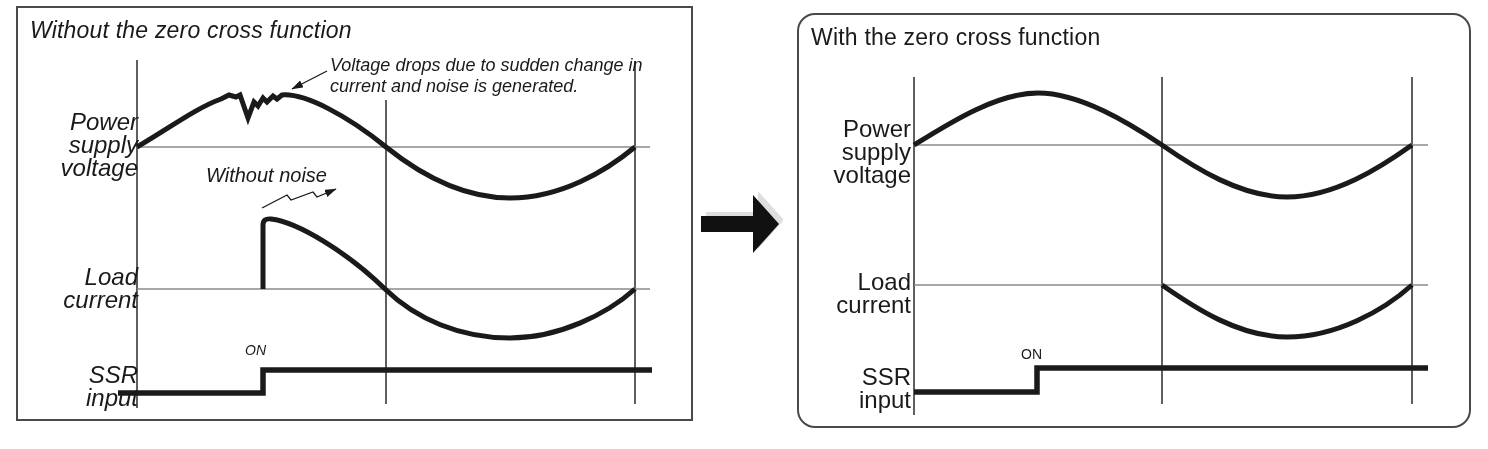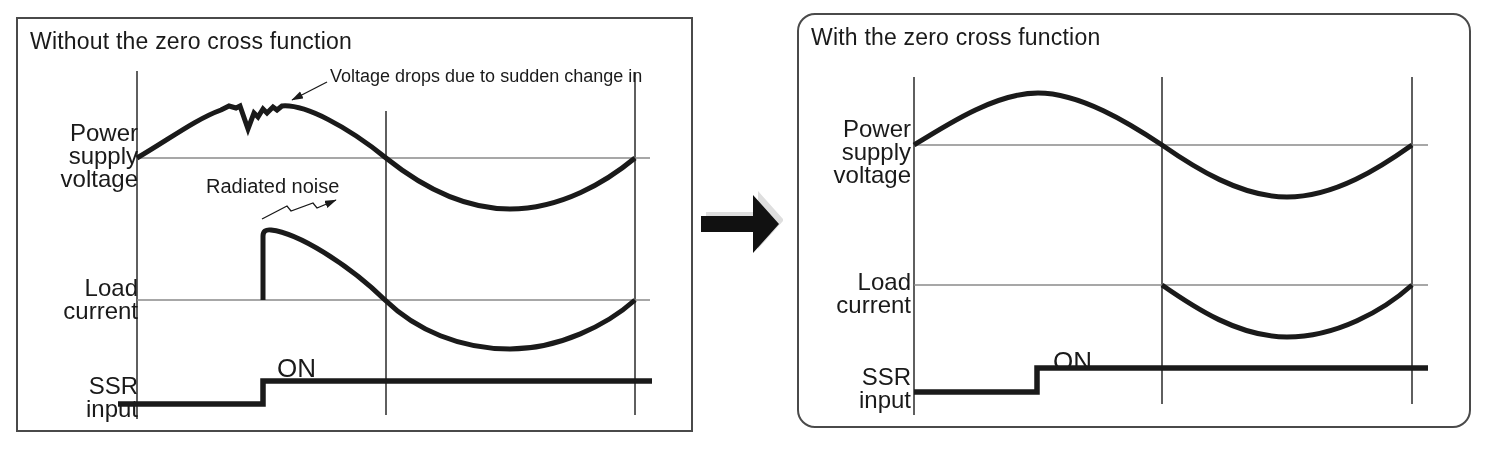--- a/index.html
+++ b/index.html
@@ -6,31 +6,31 @@
     --ink:#1a1a1a;
     --axis-gray:#8a8a8a;
     --border-gray:#4a4a4a;
     --vline:#2a2a2a;
     --arrow-shadow:#dedede;
   }
   html,body{margin:0;padding:0;background:#fff;}
   body{font-family:"Liberation Sans", sans-serif; color:var(--ink);}
   .stage{position:relative;width:1488px;height:449px;background:#fff;overflow:hidden;}
   .panel{position:absolute;border:2px solid var(--border-gray);background:#fff;}
-  .panel-left{left:16px;top:17px;width:673px;height:411px;}
+  .panel-left{left:16px;top:6px;width:673px;height:411px;font-style:italic;}
   .panel-right{left:797px;top:13px;width:670px;height:411px;border-radius:18px;}
   .layer{position:absolute;left:0;top:0;}
   .panel-title{position:absolute;left:12px;top:9px;font-size:23px;letter-spacing:0.2px;white-space:nowrap;}
   .row-label{position:absolute;text-align:right;font-size:24px;line-height:23px;}
   .row-label div{white-space:nowrap;}
   .lbl-col-left{left:26px;width:94px;}
   .lbl-col-right{left:18px;width:94px;}
   .annotation{position:absolute;left:312px;top:47px;width:334px;font-size:18px;line-height:21px;}
   .radiated{position:absolute;left:188px;top:156px;font-size:20px;white-space:nowrap;}
-  .on-label{position:absolute;font-size:26px;white-space:nowrap;margin-left:32px;}
+  .on-label{position:absolute;font-size:14px;white-space:nowrap;}
   .wave{fill:none;stroke:var(--ink);stroke-width:5;}
   .wave-ssr{fill:none;stroke:var(--ink);stroke-width:5.5;}
   .axis-h{fill:none;stroke:var(--axis-gray);stroke-width:1.7;}
   .vline{fill:none;stroke:var(--vline);stroke-width:1.5;}
   .thin-arrow{fill:none;stroke:var(--ink);stroke-width:1.3;}
 </style>
 </head>
 <body>
 
 <div class="stage">
@@ -58,23 +58,24 @@
 
       <line class="thin-arrow" x1="309" y1="63" x2="274" y2="81" marker-end="url(#ahL)"></line>
 
       <polyline class="thin-arrow" points="244,200 269,187 273,192 295,184 299,189 318,181" marker-end="url(#ahL)"></polyline>
     </svg>
 
     <div class="panel-title">Without the zero cross function</div>
 
     <div class="annotation">
       <div>Voltage drops due to sudden change in</div>
+      <div>current and noise is generated.</div>
     </div>
 
-    <div class="radiated">Radiated noise</div>
+    <div class="radiated">Without noise</div>
 
     <div class="row-label lbl-col-left" style="top:102px;">
       <div>Power</div>
       <div>supply</div>
       <div>voltage</div>
     </div>
     <div class="row-label lbl-col-left" style="top:257px;">
       <div>Load</div>
       <div>current</div>
     </div>

